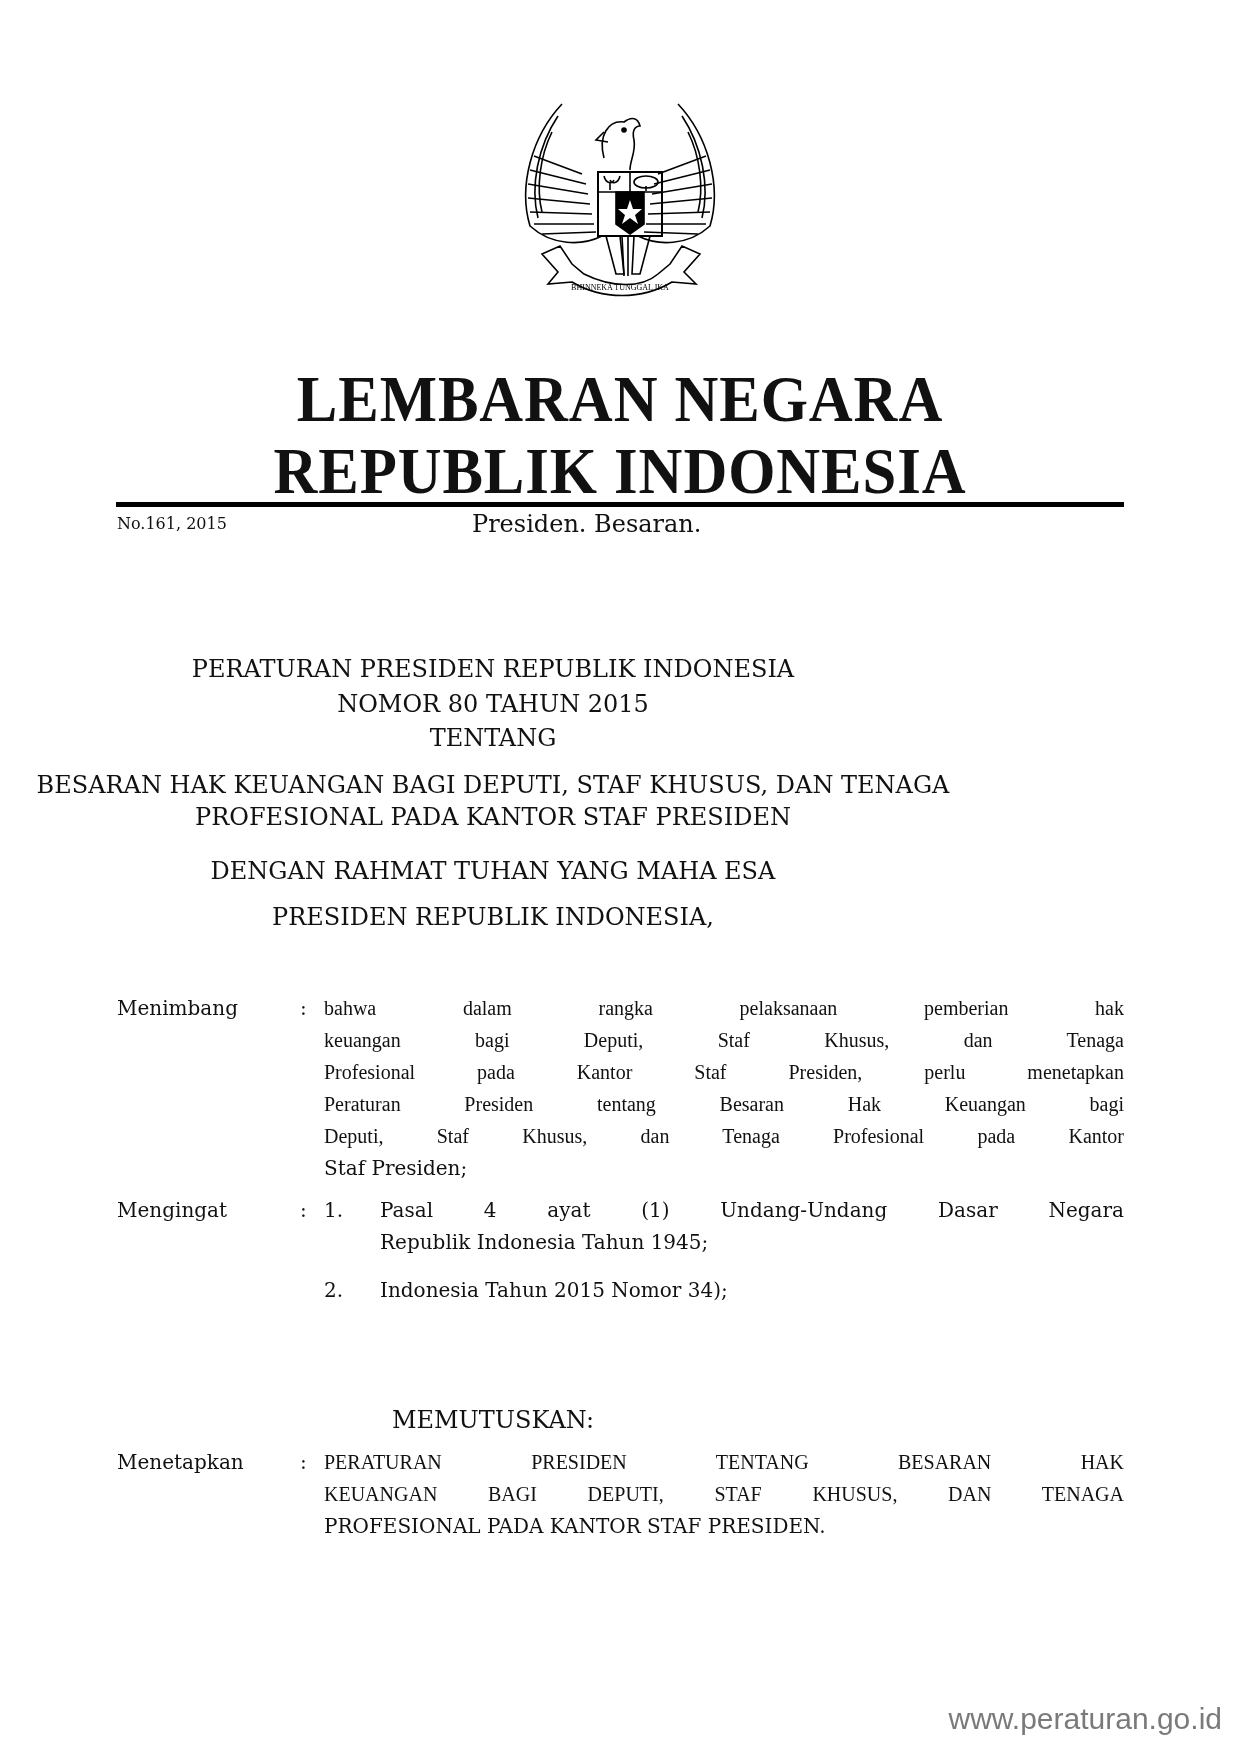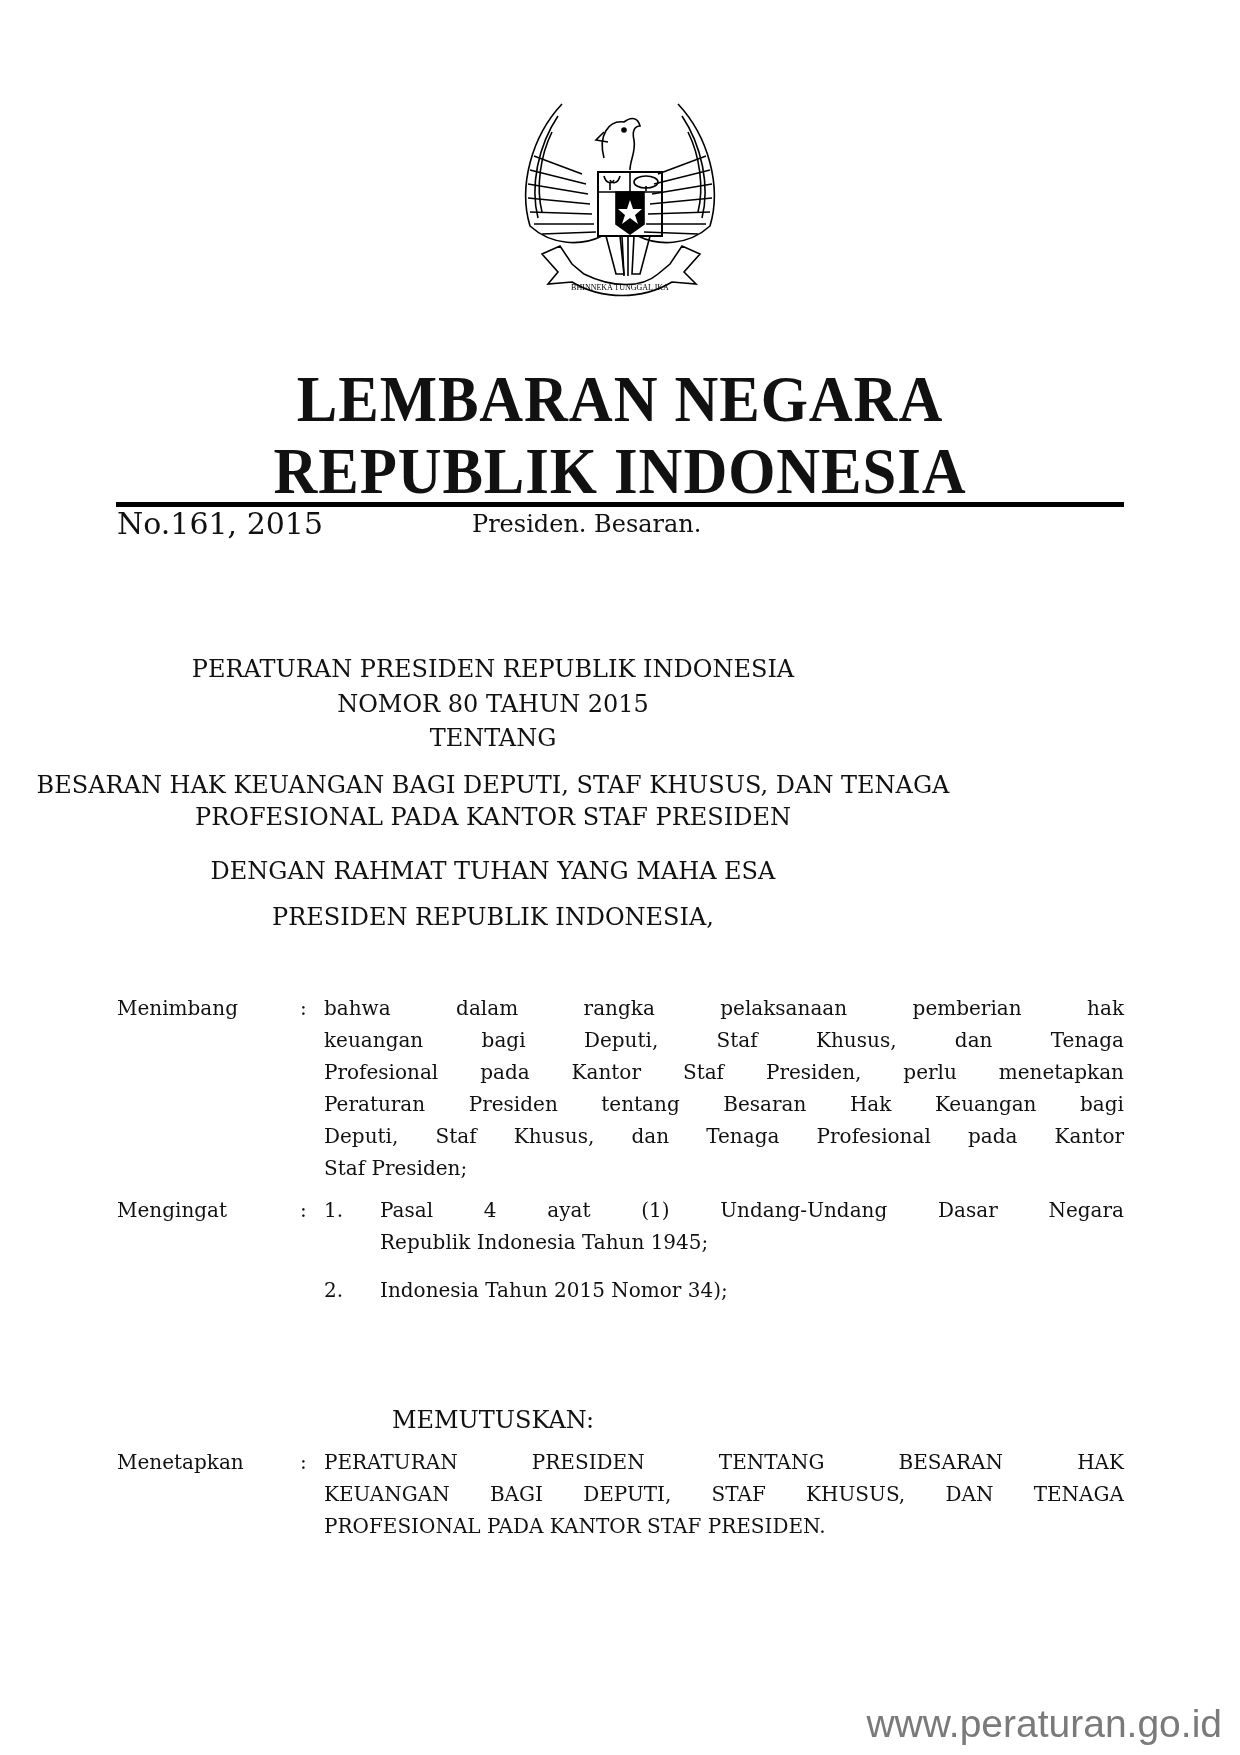--- a/index.html
+++ b/index.html
@@ -17,47 +17,47 @@
     font-size: 66px; letter-spacing: 1px; line-height: 1;
     transform: scaleX(0.92);
   }
   .mast1 { top: 366px; }
   .mast2 { top: 438px; }
   .rule {
     position: absolute; left: 116px; top: 502px; width: 1008px; height: 5px; background: #000;
   }
   .regno {
     position: absolute; left: 117px; top: 508px;
-    font-size: 30px; line-height: 32px;
+    font-size: 16px; line-height: 32px;
   }
   .subject {
     position: absolute; left: 472px; top: 508px; width: 652px;
     font-size: 24px; line-height: 32px; text-align: justify; text-align-last: left;
   }
   .subject .l1 { display: block; text-align: justify; text-align-last: justify; }
   .center-line {
     position: absolute; left: 0; width: 986px; text-align: center;
     font-size: 24px; line-height: 32px; white-space: nowrap;
   }
   .block {
     position: absolute; left: 117px; width: 1007px; font-size: 20px; line-height: 32px;
   }
   .block .label { position: absolute; left: 0; top: 0; white-space: nowrap; }
   .block .colon { position: absolute; top: 0; }
   .block .body {
     position: absolute; left: 207px; width: 800px; text-align: justify;
   }
-  .block .body .jl { display: block; text-align: justify; text-align-last: justify; }
+  .block .body .jl { display: block; text-align: justify; text-align-last: justify; font-family: Liberation Serif, serif; }
   .item { position: absolute; left: 207px; width: 800px; }
   .item .num { position: absolute; left: 0; top: 0; }
   .item .txt { position: absolute; left: 56px; width: 744px; text-align: justify; }
   .item .txt .jl { display: block; text-align-last: justify; }
   .footer {
     position: absolute; right: 18px; top: 1702px;
-    font-family: "Liberation Sans", sans-serif; font-size: 39px; color: #7a7a7a;
+    font-family: "Liberation Sans", sans-serif; font-size: 30px; color: #7a7a7a;
   }
 </style>
 </head>
 <body>
 
 <div class="emblem">
   <svg width="216" height="208" viewBox="0 0 216 208" fill="none" stroke="#000" stroke-width="1.6">
 
     <g>
       <path d="M50 8 C20 40 6 90 18 130 C40 150 70 150 90 140"></path>

